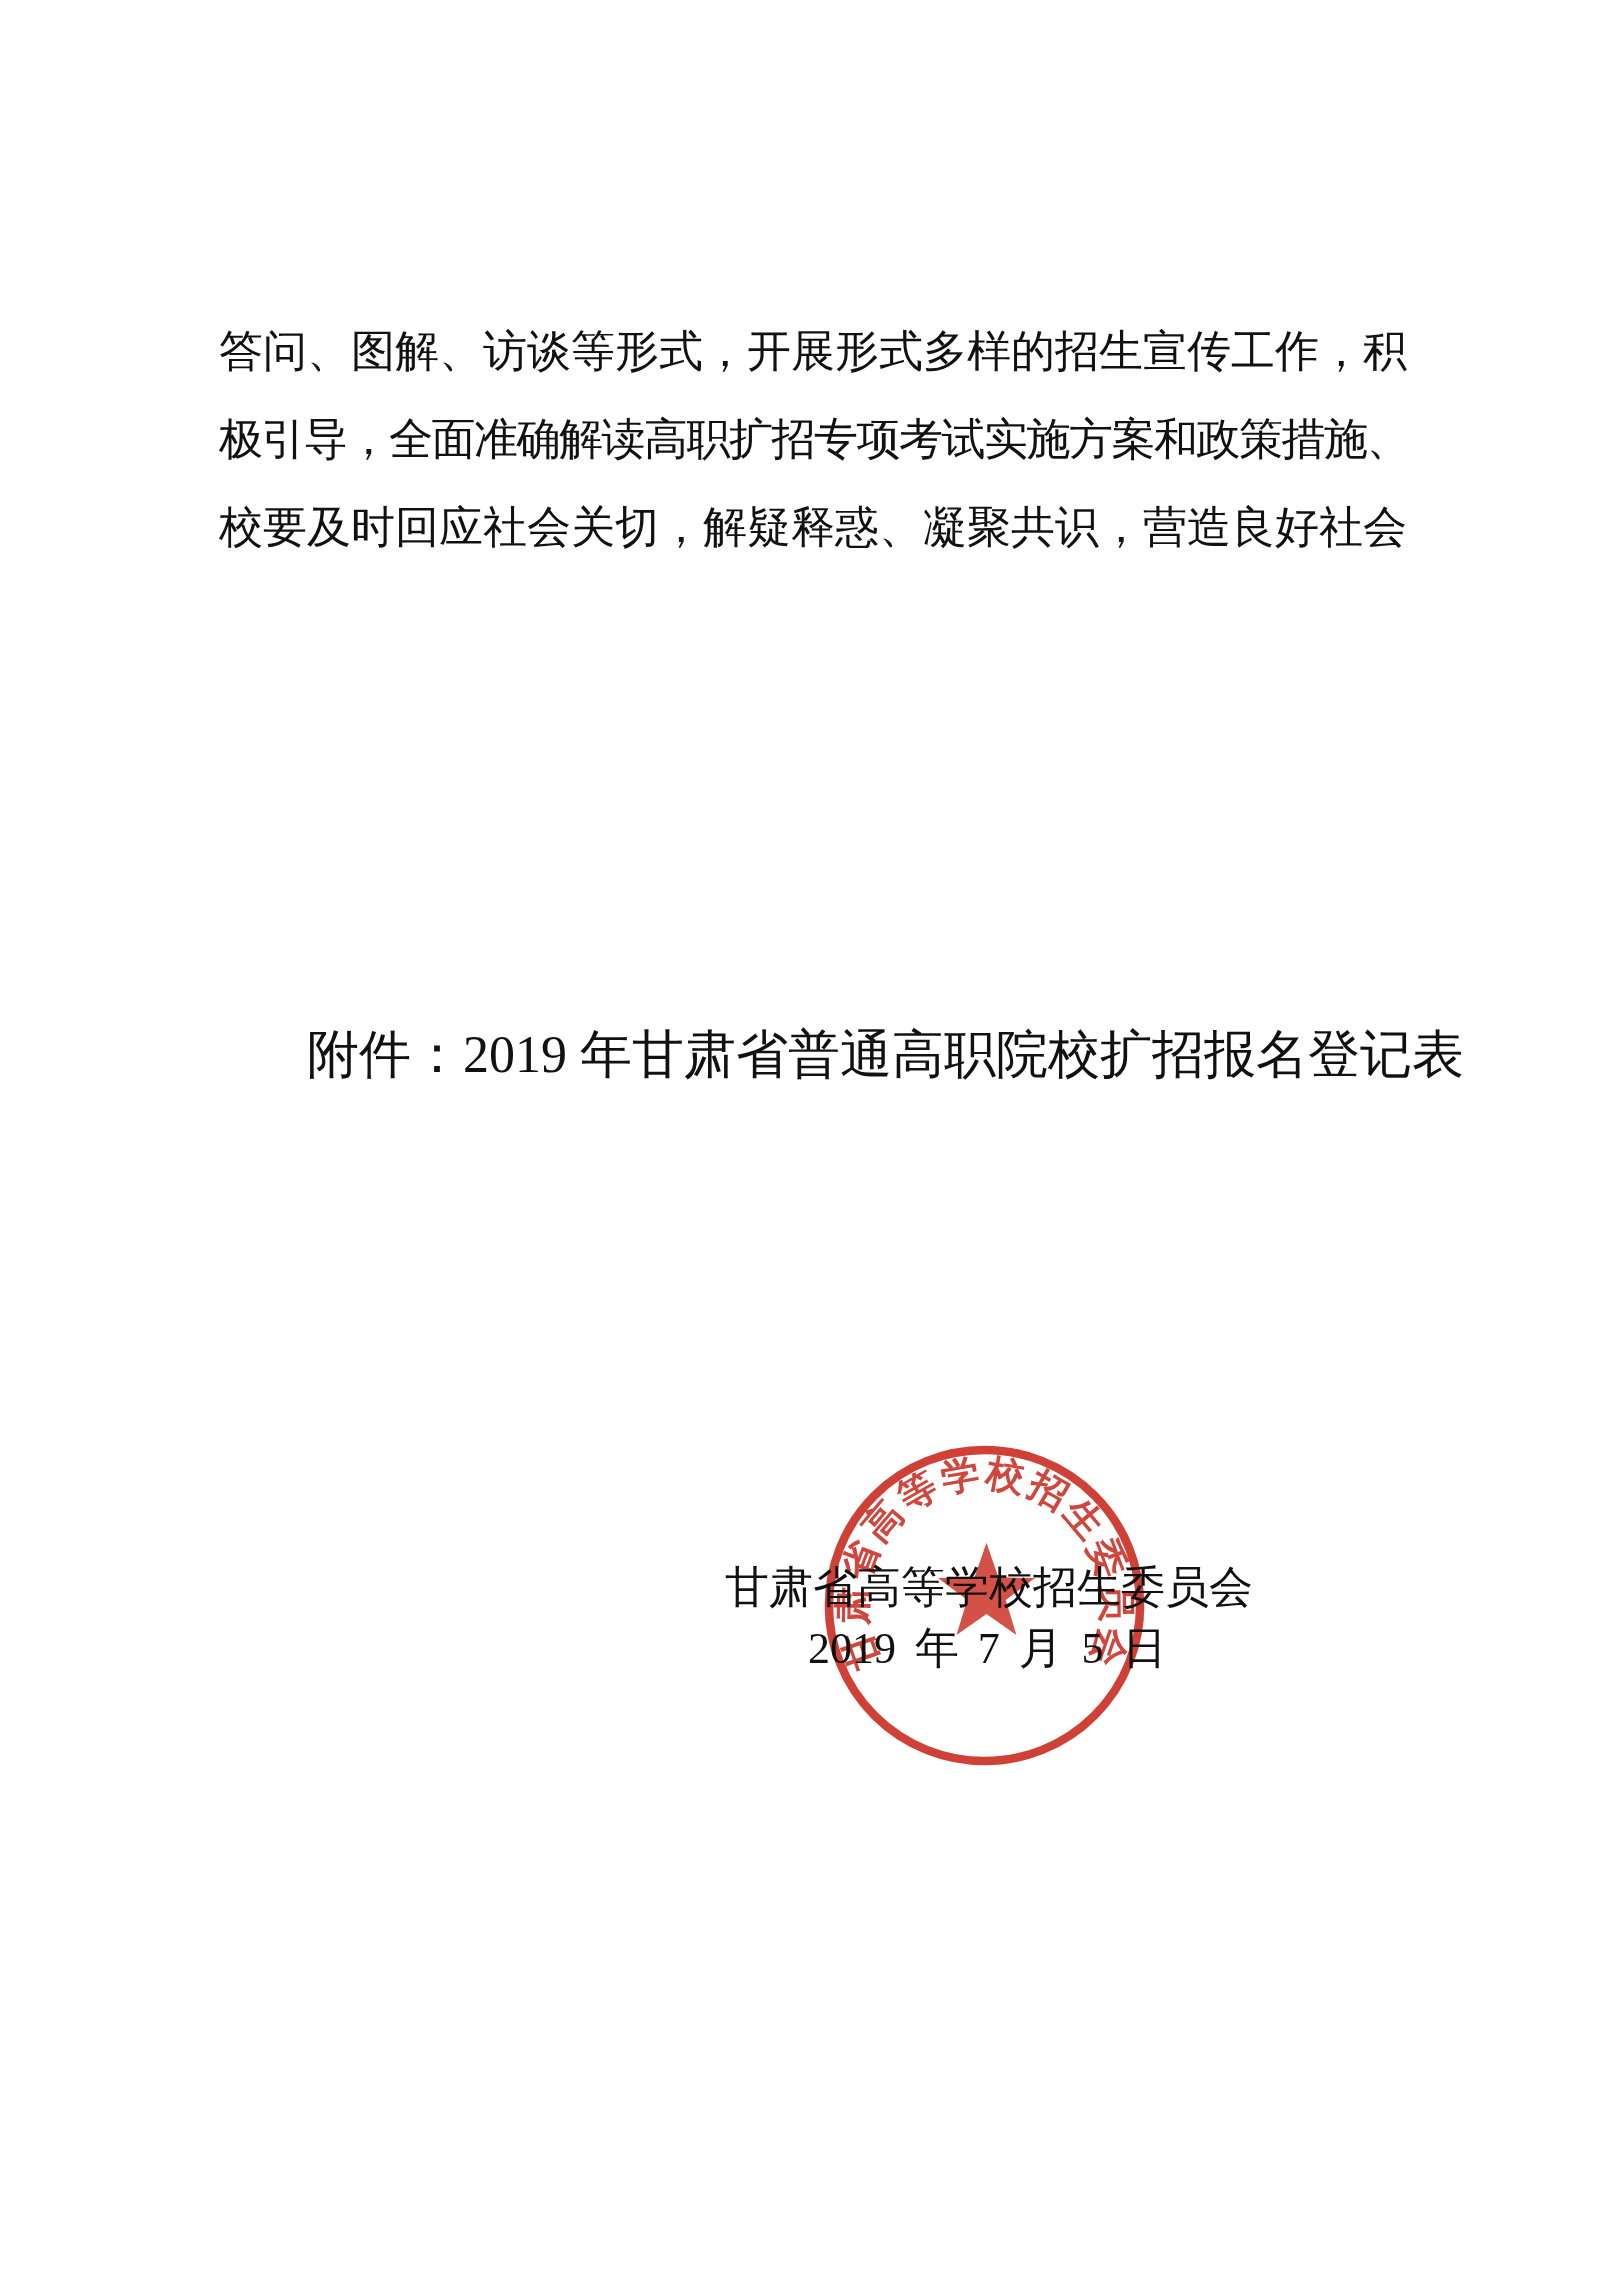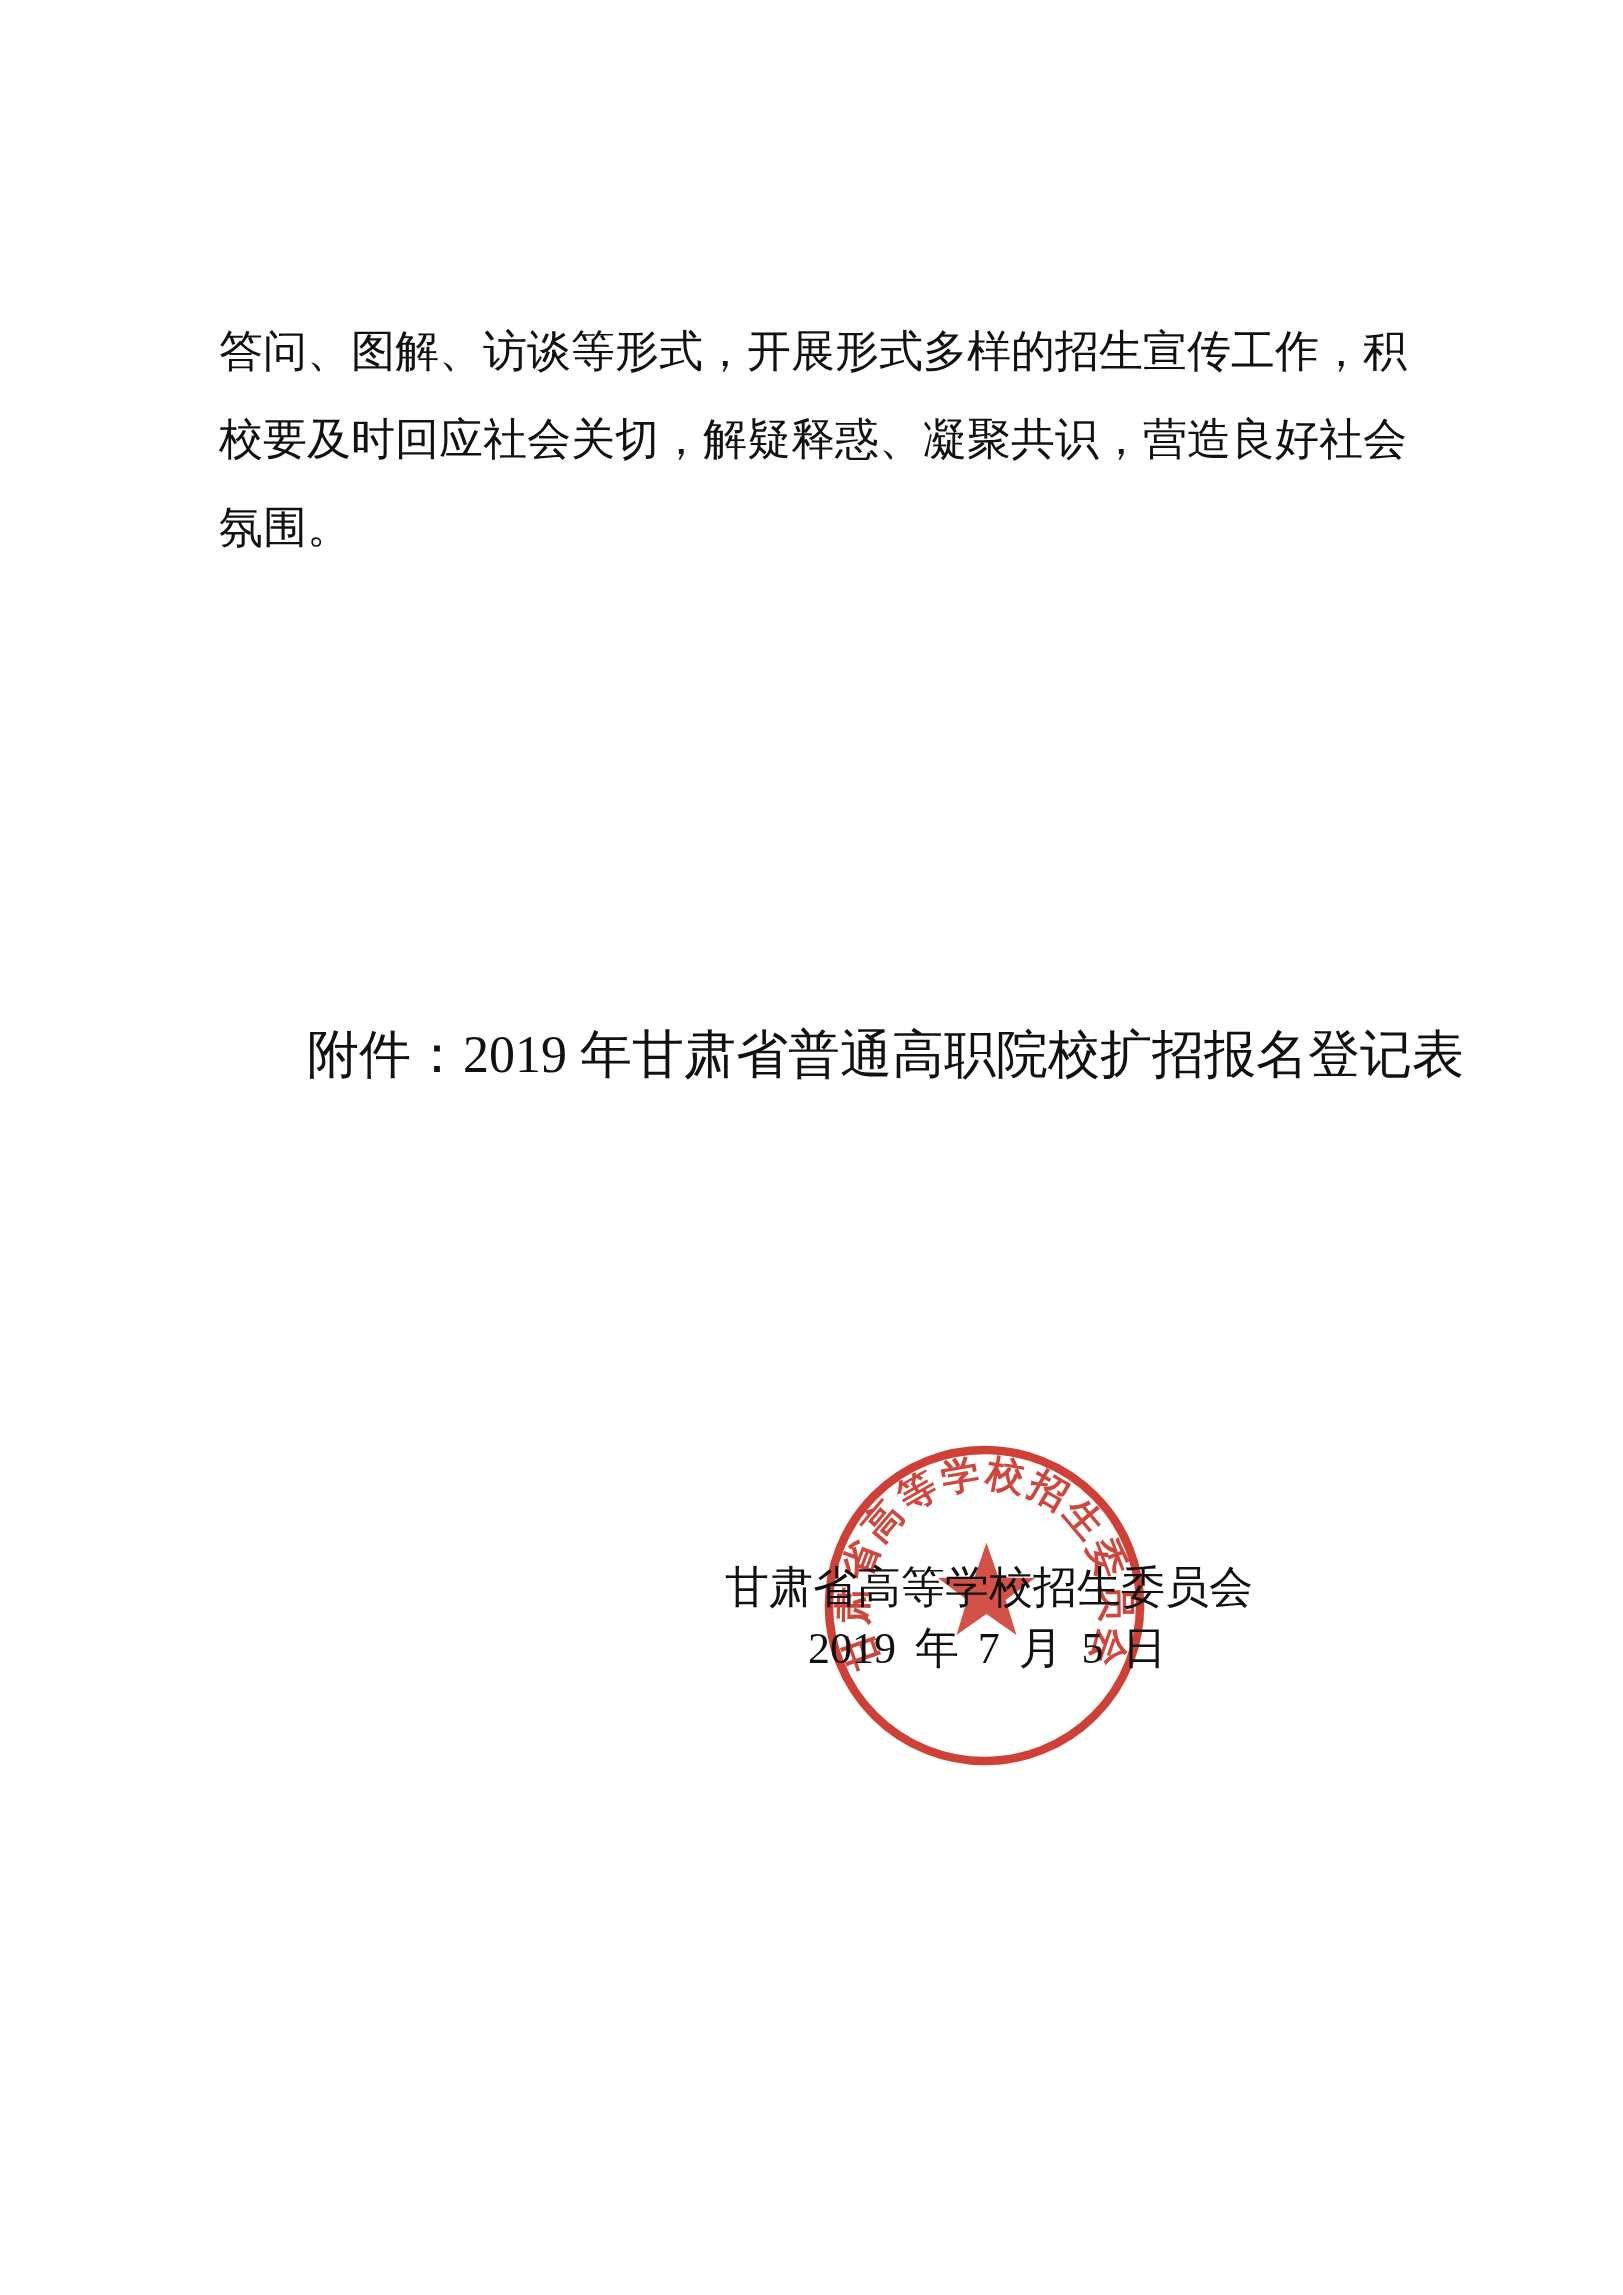--- a/index.html
+++ b/index.html
@@ -108,22 +108,22 @@
     color: var(--ink);
   }
 </style>
 </head>
 <body>
 
 <div class="page">
 
   <div class="body-text">
     <div class="line">答问、图解、访谈等形式，开展形式多样的招生宣传工作，积</div>
+    <div class="line tight">极引导，全面准确解读高职扩招专项考试实施方案和政策措施、</div>
     <div class="line">校要及时回应社会关切，解疑释惑、凝聚共识，营造良好社会</div>
-    <div class="line short">氛围。</div>
   </div>
 
   <div class="attachment">附件：2019 年甘肃省普通高职院校扩招报名登记表</div>
 
   <div class="stamp">
     <svg viewBox="-270 -270 540 540" xmlns="http://www.w3.org/2000/svg">
       <circle class="seal-border" cx="0" cy="0" r="238"></circle>
       <defs>
         <path id="sealArc" d="M -164.9,76.9 A 182,182 0 1 1 164.9,76.9" fill="none"></path>
       </defs>

